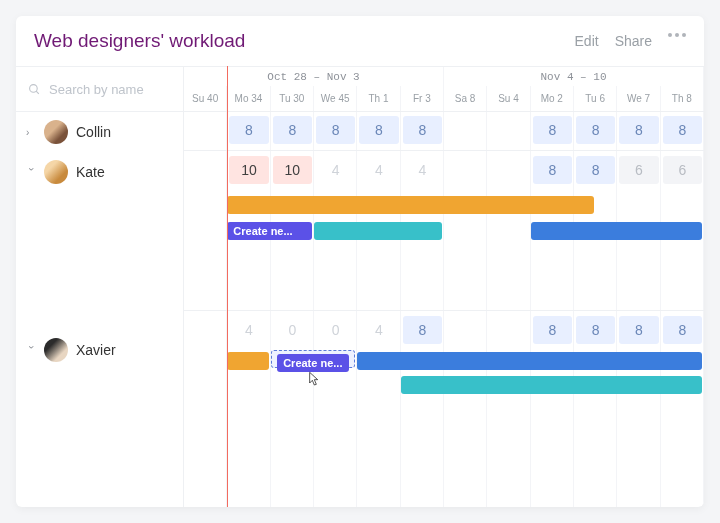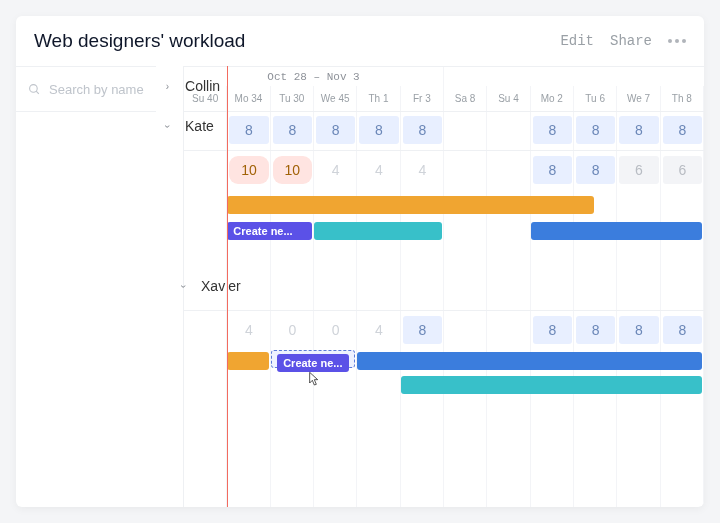--- a/index.html
+++ b/index.html
@@ -23,34 +23,34 @@
   }
   .header {
     display: flex;
     align-items: center;
     justify-content: space-between;
     padding: 14px 18px 14px 18px;
   }
   .title {
     font-size: 19px;
     font-weight: 400;
-    color: #0f172a;
-  }
-  .actions { display: flex; align-items: center; gap: 16px; font-family: Liberation Mono, monospace; }
+    color: #701a75;
+  }
+  .actions { display: flex; gap: 16px; }
   .action-link { color: #9aa0a6; font-size: 14px; cursor: pointer; }
   .more-dots { display: flex; gap: 3px; cursor: pointer; }
   .more-dots span { width: 4px; height: 4px; border-radius: 50%; background: #b0b4ba; display: block; }
 
   .body { flex: 1; display: flex; overflow: hidden; }
   .sidebar {
     width: 168px;
     min-width: 168px;
     border-right: 1px solid #eef0f3;
     display: flex;
-    flex-direction: row;
+    flex-direction: column;
     position: relative;
   }
   .search-row {
     height: 46px;
     display: flex;
     align-items: center;
     padding: 0 12px;
     color: #bfc4cb;
     font-size: 13px;
     border-top: 1px solid #eef0f3;
@@ -122,21 +122,21 @@
     width: calc(100% / 12 - 4px);
     height: 28px;
     border-radius: 3px;
     display: flex;
     align-items: center;
     justify-content: center;
     font-size: 14px;
     font-weight: 400;
   }
   .lc-blue { background: #e8efff; color: #6b87b8; }
-  .lc-red  { background: #ffe4e1; color: #a16207; border-radius: 9px; }
+  .lc-red  { background: #ffe4e1; color: #404040; }
   .lc-grey { background: #f3f4f7; color: #b8bcc3; }
   .lc-empty { background: transparent; color: #cfd3d9; }
 
   .bar {
     position: absolute;
     height: 18px;
     border-radius: 3px;
   }
   .bar.orange { background: #f0a531; }
   .bar.blue   { background: #3b7ddd; }
@@ -198,32 +198,33 @@
         <div class="person-row" style="position:absolute; top:2px; left:0; right:0;">
           <span class="chev">›</span>
           <span class="avatar av-collin"></span>
           <span>Collin</span>
         </div>
         <div class="person-row" style="position:absolute; top:42px; left:0; right:0;">
           <span class="chev" style="transform:rotate(90deg);">›</span>
           <span class="avatar av-kate"></span>
           <span>Kate</span>
         </div>
-        <div class="person-row" style="position:absolute; top:202px; left:0; right:0;margin-left:16px;">
+        <div class="person-row" style="position:absolute; top:220px; left:0; right:0;">
           <span class="chev" style="transform:rotate(90deg);">›</span>
           <span class="avatar av-xavier"></span>
           <span>Xavier</span>
         </div>
       </div>
     </div>
 
     <div class="grid-wrap">
       <div class="grid-header">
         <div class="weekrow">
           <div class="weeklabel">Oct 28 – Nov 3</div>
+          <div class="weeklabel">Nov 4 – 10</div>
         </div>
         <div class="dayrow">
           <div>Su 40</div>
           <div>Mo 34</div>
           <div>Tu 30</div>
           <div>We 45</div>
           <div>Th 1</div>
           <div>Fr 3</div>
           <div>Sa 8</div>
           <div>Su 4</div>

